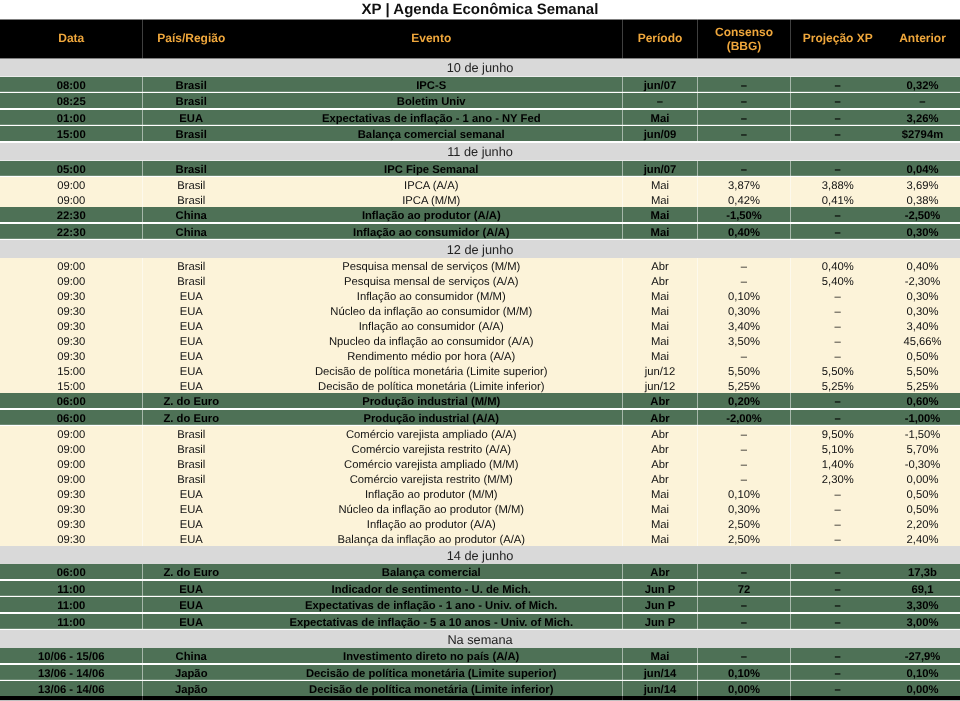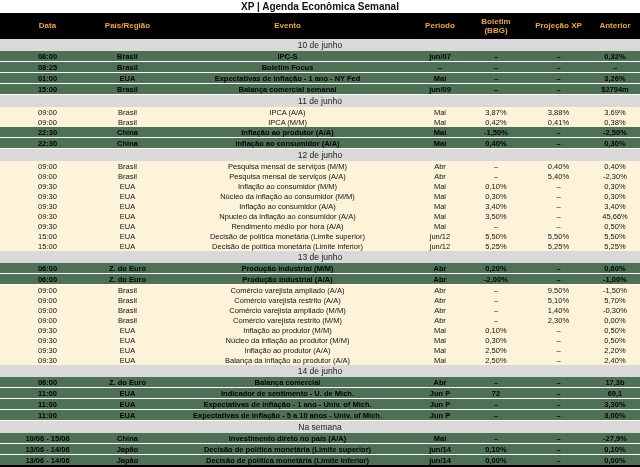--- a/index.html
+++ b/index.html
@@ -87,21 +87,21 @@
       <col style="width:63px">
       <col style="width:50px">
     </colgroup>
     <thead>
       <tr>
         <th>Data</th>
         <th>País/Região</th>
         <th>Evento</th>
         <th>Período</th>
         <th>
-          <span>Boletim</span><br>
+          <span>Consenso</span><br>
           <span>(BBG)</span>
         </th>
         <th>Projeção XP</th>
         <th>Anterior</th>
       </tr>
     </thead>
     <tbody>
         <tr class="section-row">
           <td colspan="7">10 de junho</td>
         </tr>
@@ -110,21 +110,21 @@
           <td>Brasil</td>
           <td>IPC-S</td>
           <td>jun/07</td>
           <td>–</td>
           <td>–</td>
           <td>0,32%</td>
         </tr>
         <tr class="row-green">
           <td>08:25</td>
           <td>Brasil</td>
-          <td>Boletim Focus</td>
+          <td>Boletim Univ</td>
           <td>–</td>
           <td>–</td>
           <td>–</td>
           <td>–</td>
         </tr>
         <tr class="row-green">
           <td>01:00</td>
           <td>EUA</td>
           <td>Expectativas de inflação - 1 ano - NY Fed</td>
           <td>Mai</td>
@@ -136,20 +136,29 @@
           <td>15:00</td>
           <td>Brasil</td>
           <td>Balança comercial semanal</td>
           <td>jun/09</td>
           <td>–</td>
           <td>–</td>
           <td>$2794m</td>
         </tr>
         <tr class="section-row">
           <td colspan="7">11 de junho</td>
+        </tr>
+        <tr class="row-green">
+          <td>05:00</td>
+          <td>Brasil</td>
+          <td>IPC Fipe Semanal</td>
+          <td>jun/07</td>
+          <td>–</td>
+          <td>–</td>
+          <td>0,04%</td>
         </tr>
         <tr class="row-beige">
           <td>09:00</td>
           <td>Brasil</td>
           <td>IPCA (A/A)</td>
           <td>Mai</td>
           <td>3,87%</td>
           <td>3,88%</td>
           <td>3,69%</td>
         </tr>
@@ -257,23 +266,20 @@
         </tr>
         <tr class="row-beige">
           <td>15:00</td>
           <td>EUA</td>
           <td>Decisão de política monetária (Limite inferior)</td>
           <td>jun/12</td>
           <td>5,25%</td>
           <td>5,25%</td>
           <td>5,25%</td>
         </tr>
-        <tr class="section-row">
-          <td colspan="7">13 de junho</td>
-        </tr>
         <tr class="row-green">
           <td>06:00</td>
           <td>Z. do Euro</td>
           <td>Produção industrial (M/M)</td>
           <td>Abr</td>
           <td>0,20%</td>
           <td>–</td>
           <td>0,60%</td>
         </tr>
         <tr class="row-green">

